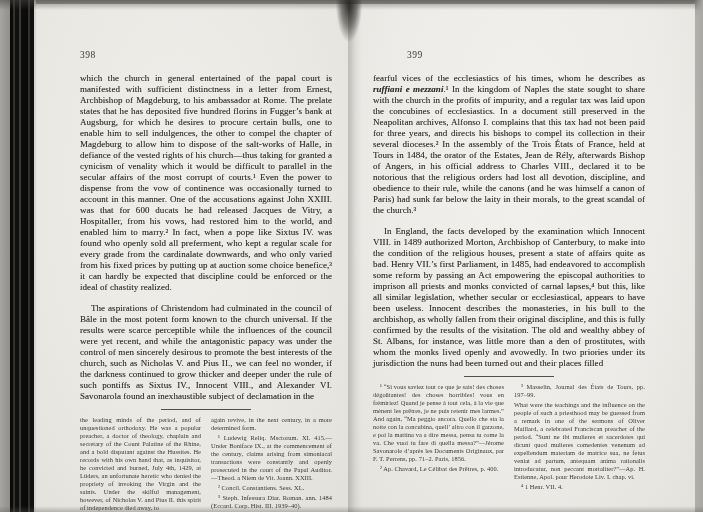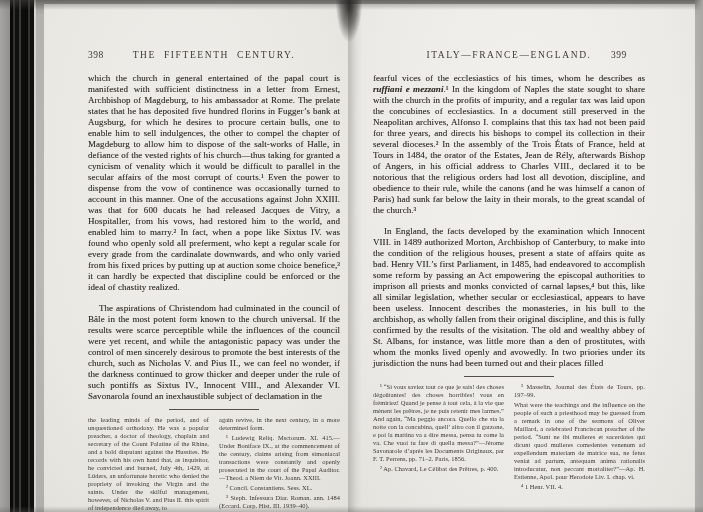--- a/index.html
+++ b/index.html
@@ -18,21 +18,21 @@
   .edge-left-fade{
     position:absolute;left:0;top:0;width:11px;height:512px;
     background:linear-gradient(90deg,#a6a5a1,#8e8d89);
   }
   
   .page{
     position:absolute;top:4px;height:508px;box-sizing:border-box;
     color:#35322d;overflow:hidden;
   }
   .page-left{
-    left:44px;width:316px;
+    left:36px;width:316px;
     padding:46px 20px 0 44px;
     background:radial-gradient(ellipse at 45% 35%,#f0eeea 0%,#eae8e3 60%,#e2e0db 100%);
   }
   .page-right{
     left:352px;width:343px;
     padding:46px 50px 0 21px;
     background:radial-gradient(ellipse at 50% 30%,#f3f1ed 0%,#edebe7 60%,#e4e2dd 100%);
   }
   
   .gutter{
@@ -89,21 +89,20 @@
 </head>
 <body>
 
 <div class="scan">
   <div class="edge-left-fade"></div>
   <div class="edge-left"></div>
 
   <div class="page page-left">
     <div class="pagehead">
       <span class="num">398</span>
-      <span class="title">THE FIFTEENTH CENTURY.</span>
       <span class="num"></span>
     </div>
     <p class="body-par">which the church in general entertained of the papal court is manifested with sufficient distinctness in a letter from Ernest, Archbishop of Magdeburg, to his ambassador at Rome.  The prelate states that he has deposited five hundred florins in Fugger’s bank at Augsburg, for which he desires to procure certain bulls, one to enable him to sell indulgences, the other to compel the chapter of Magdeburg to allow him to dispose of the salt-works of Halle, in defiance of the vested rights of his church—thus taking for granted a cynicism of venality which it would be difficult to parallel in the secular affairs of the most corrupt of courts.¹  Even the power to dispense from the vow of continence was occasionally turned to account in this manner.  One of the accusations against John XXIII. was that for 600 ducats he had released Jacques de Vitry, a Hospitaller, from his vows, had restored him to the world, and enabled him to marry.²  In fact, when a pope like Sixtus IV. was found who openly sold all preferment, who kept a regular scale for every grade from the cardinalate downwards, and who only varied from his fixed prices by putting up at auction some choice benefice,³ it can hardly be expected that discipline could be enforced or the ideal of chastity realized.</p>
     <p class="body-par indent">The aspirations of Christendom had culminated in the council of Bâle in the most potent form known to the church universal.  If the results were scarce perceptible while the influences of the council were yet recent, and while the antagonistic papacy was under the control of men sincerely desirous to promote the best interests of the church, such as Nicholas V. and Pius II., we can feel no wonder, if the darkness continued to grow thicker and deeper under the rule of such pontiffs as Sixtus IV., Innocent VIII., and Alexander VI. Savonarola found an inexhaustible subject of declamation in the</p>
     <div class="fn-rule"></div>
     <div class="footnotes">
       <div class="fn-col">
           <p class="fn-par">the leading minds of the period, and of unquestioned orthodoxy.  He was a popular preacher, a doctor of theology, chaplain and secretary of the Count Palatine of the Rhine, and a bold disputant against the Hussites.  He records with his own hand that, as inquisitor, he convicted and burned, July 4th, 1429, at Lüders, an unfortunate heretic who denied the propriety of invoking the Virgin and the saints. Under the skilful management, however, of Nicholas V. and Pius II. this spirit of independence died away, to</p>
         </div>
       <div class="fn-col">
@@ -111,21 +110,20 @@
           <p class="fn-par fn-indent">¹ Ludewig Reliq. Msctorum. XI. 415.—Under Boniface IX., at the commencement of the century, claims arising from simoniacal transactions were constantly and openly prosecuted in the court of the Papal Auditor.—Theod. a Niem de Vit. Joann. XXIII.</p>
           <p class="fn-par fn-indent">² Concil. Constantiens. Sess. XL.</p>
           <p class="fn-par fn-indent">³ Steph. Infessura Diar. Roman. ann. 1484 (Eccard. Corp. Hist. III. 1939–40).</p>
         </div>
     </div>
   </div>
 
   <div class="page page-right">
     <div class="pagehead">
       <span class="num"></span>
-      <span class="title">ITALY—FRANCE—ENGLAND.</span>
       <span class="num right">399</span>
     </div>
     <p class="body-par"><span>fearful vices of the ecclesiastics of his times, whom he describes as </span><i>ruffiani e mezzani</i><span>.¹  In the kingdom of Naples the state sought to share with the church in the profits of impurity, and a regular tax was laid upon the concubines of ecclesiastics.  In a document still preserved in the Neapolitan archives, Alfonso I. complains that this tax had not been paid for three years, and directs his bishops to compel its collection in their several dioceses.²  In the assembly of the Trois États of France, held at Tours in 1484, the orator of the Estates, Jean de Rély, afterwards Bishop of Angers, in his official address to Charles VIII., declared it to be notorious that the religious orders had lost all devotion, discipline, and obedience to their rule, while the canons (and he was himself a canon of Paris) had sunk far below the laity in their morals, to the great scandal of the church.³</span></p>
     <p class="body-par indent">In England, the facts developed by the examination which Innocent VIII. in 1489 authorized Morton, Archbishop of Canterbury, to make into the condition of the religious houses, present a state of affairs quite as bad.  Henry VII.’s first Parliament, in 1485, had endeavored to accomplish some reform by passing an Act empowering the episcopal authorities to imprison all priests and monks convicted of carnal lapses,⁴ but this, like all similar legislation, whether secular or ecclesiastical, appears to have been useless.  Innocent describes the monasteries, in his bull to the archbishop, as wholly fallen from their original discipline, and this is fully confirmed by the results of the visitation.  The old and wealthy abbey of St. Albans, for instance, was little more than a den of prostitutes, with whom the monks lived openly and avowedly.  In two priories under its jurisdiction the nuns had been turned out and their places filled</p>
     <div class="fn-rule"></div>
     <div class="footnotes">
       <div class="fn-col">
           <p class="fn-par fn-indent">¹ “Si vous saviez tout ce que je sais! des choses dégoûtantes! des choses horribles! vous en frémiriez! Quand je pense à tout cela, à la vie que mènent les prêtres, je ne puis retenir mes larmes.”  And again, “Ma peggio ancora.  Quello che sta la notte con la concubina, quell’ altro con il garzone, e poi la mattina va a dire messa, pensa tu come la va.  Che vuoi tu fare di quella messa?”—Jérome Savonarole d’après les Documents Originaux, par F. T. Perrens, pp. 71–2.  Paris, 1856.</p>
           <p class="fn-par fn-indent">² Ap. Chavard, Le Célibat des Prêtres, p. 400.</p>
         </div>

